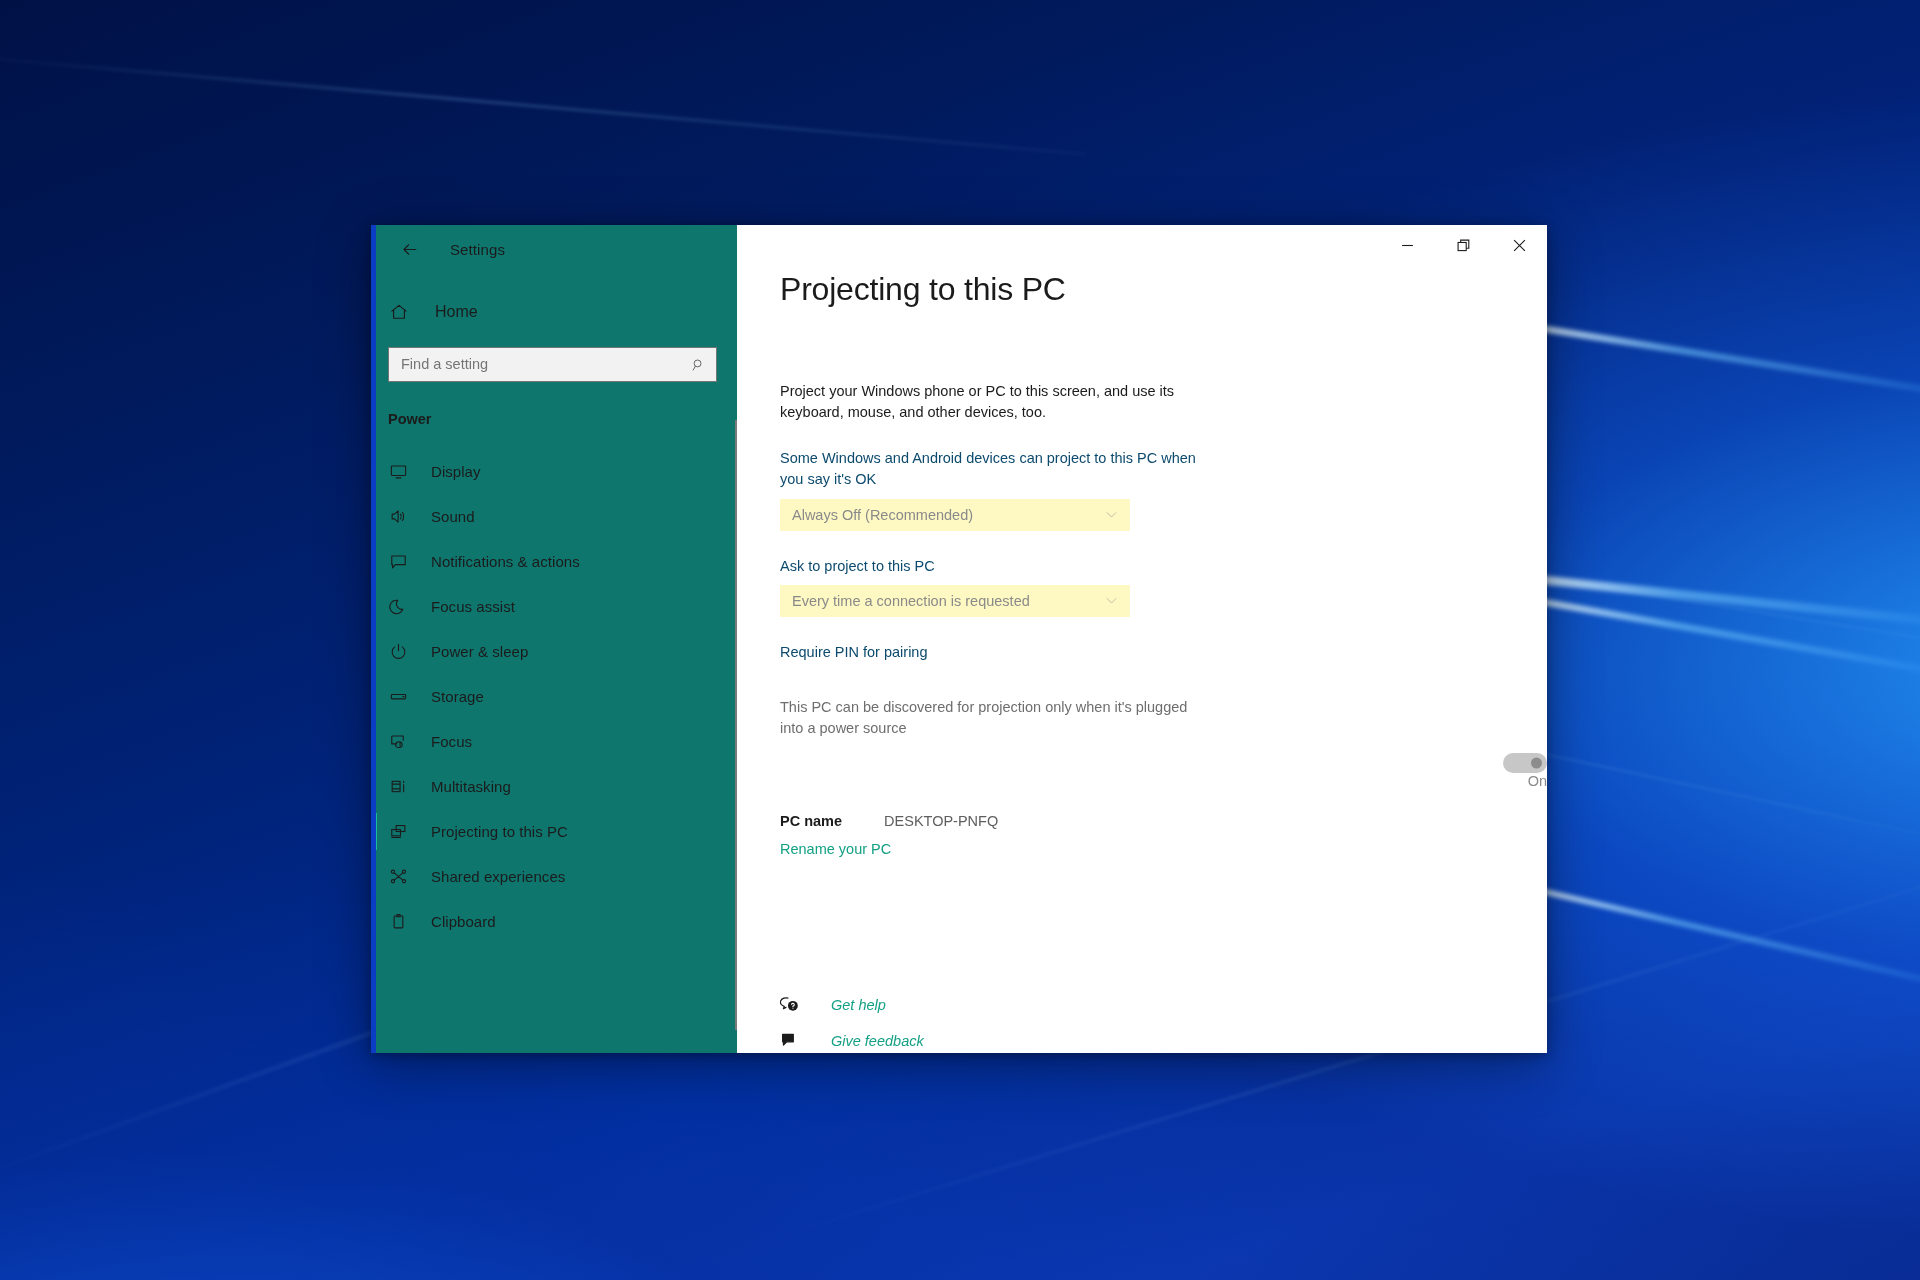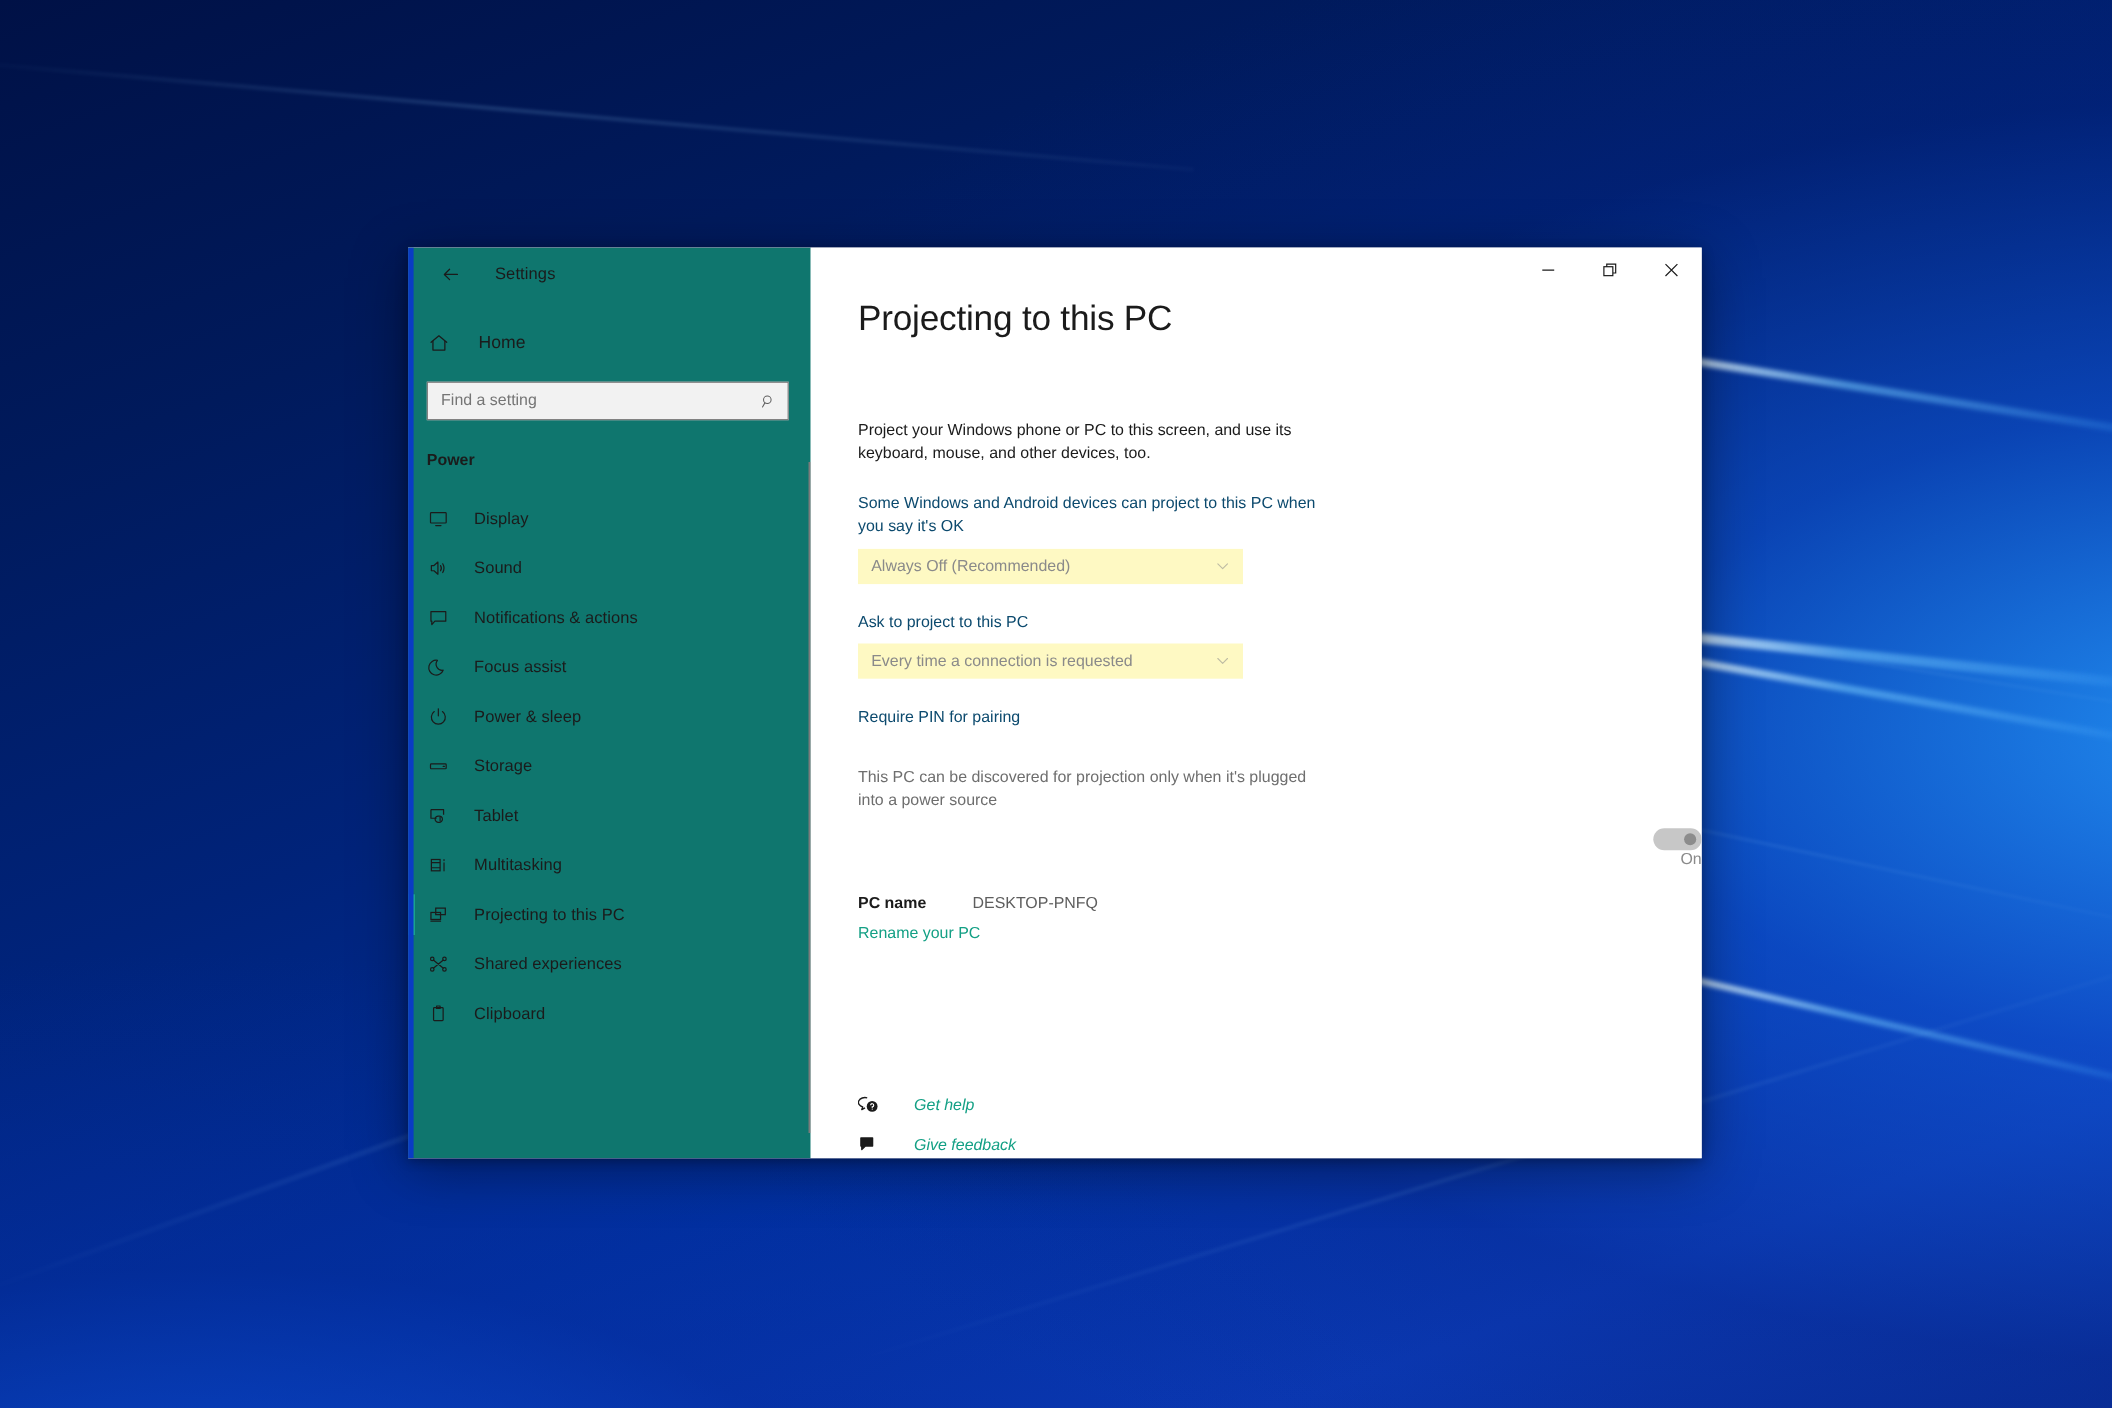--- a/index.html
+++ b/index.html
@@ -309,21 +309,21 @@
 
       <div class="nav-item">
         <span class="ico">
           <svg width="19" height="19" viewBox="0 0 24 24" fill="none" stroke="#1b1b1b" stroke-width="1.4">
             <path d="M3.5 5 H18 V11" stroke-linejoin="round"></path>
             <path d="M3.5 5 V15 H10" stroke-linejoin="round"></path>
             <path d="M12.5 12.5 A3.6 3.6 0 1 1 12.5 19.6 A3.6 3.6 0 1 1 12.5 12.5 Z"></path>
             <path d="M14 14 V18" stroke-linecap="round"></path>
           </svg>
         </span>
-        <span class="lbl">Tablet</span>
+        <span class="lbl">Focus</span>
       </div>
 
       <div class="nav-item">
         <span class="ico">
           <svg width="19" height="19" viewBox="0 0 24 24" fill="none" stroke="#1b1b1b" stroke-width="1.4">
             <rect x="4" y="5.5" width="10" height="13"></rect>
             <path d="M4 9 H14 M4 15 H14"></path>
             <path d="M18.5 5.5 V6.8 M18.5 9.5 V18.5" stroke-linecap="round"></path>
           </svg>
         </span>

